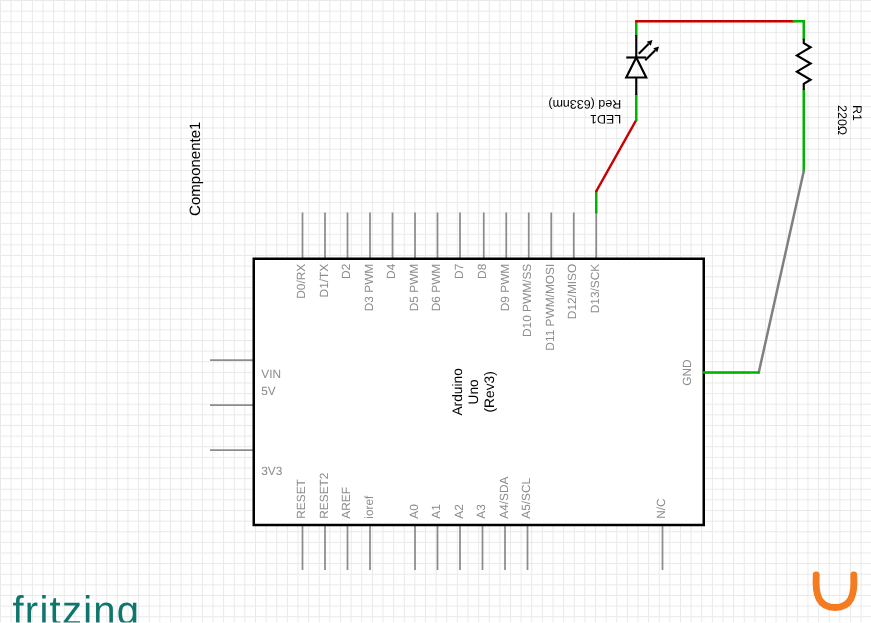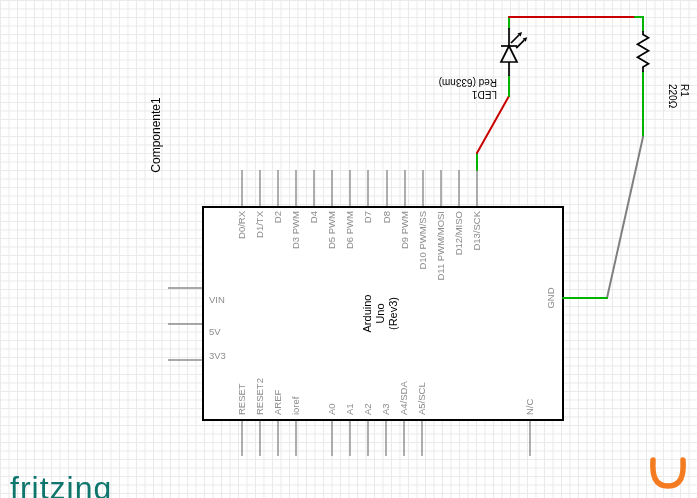--- a/index.html
+++ b/index.html
@@ -134,22 +134,22 @@
 <div class="lbl pin-bottom" style="left:290px">ioref</div>
 <div class="lbl pin-bottom" style="left:326px">A0</div>
 <div class="lbl pin-bottom" style="left:344px">A1</div>
 <div class="lbl pin-bottom" style="left:362px">A2</div>
 <div class="lbl pin-bottom" style="left:380px">A3</div>
 <div class="lbl pin-bottom" style="left:398px">A4/SDA</div>
 <div class="lbl pin-bottom" style="left:416px">A5/SCL</div>
 <div class="lbl pin-bottom" style="left:524px">N/C</div>
 
 <div class="lbl pin-left" style="top:294px">VIN</div>
-<div class="lbl pin-left" style="top:326px">5V</div>
-<div class="lbl pin-left" style="top:350px">3V3</div>
+<div class="lbl pin-left" style="top:308px">5V</div>
+<div class="lbl pin-left" style="top:372px">3V3</div>
 
 <div class="lbl pin-gnd">GND</div>
 
 <div class="board-title">
   <div>Arduino</div>
   <div>Uno</div>
   <div>(Rev3)</div>
 </div>
 
 <div class="comp-label">Componente1</div>

